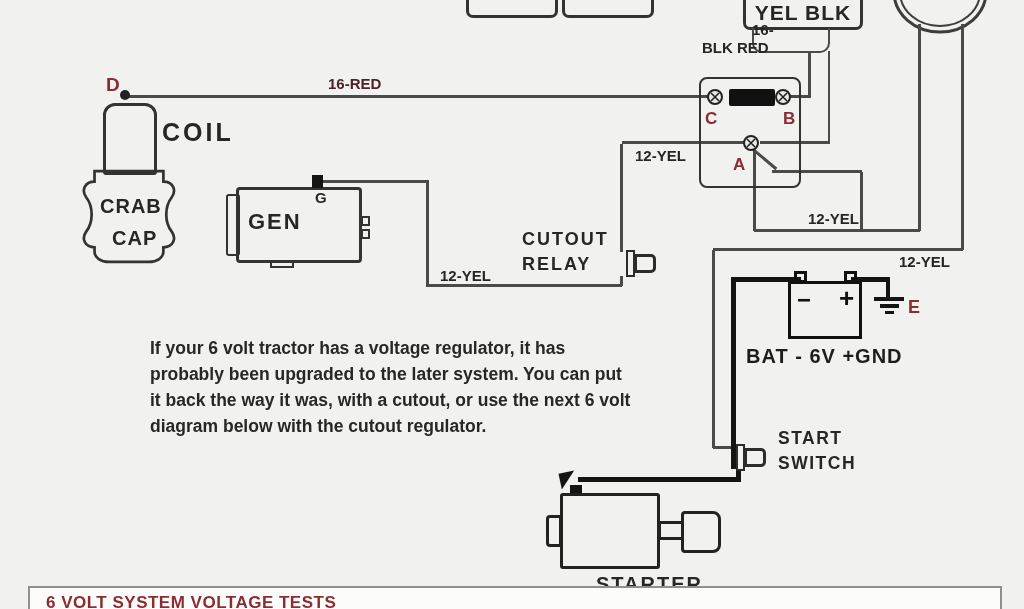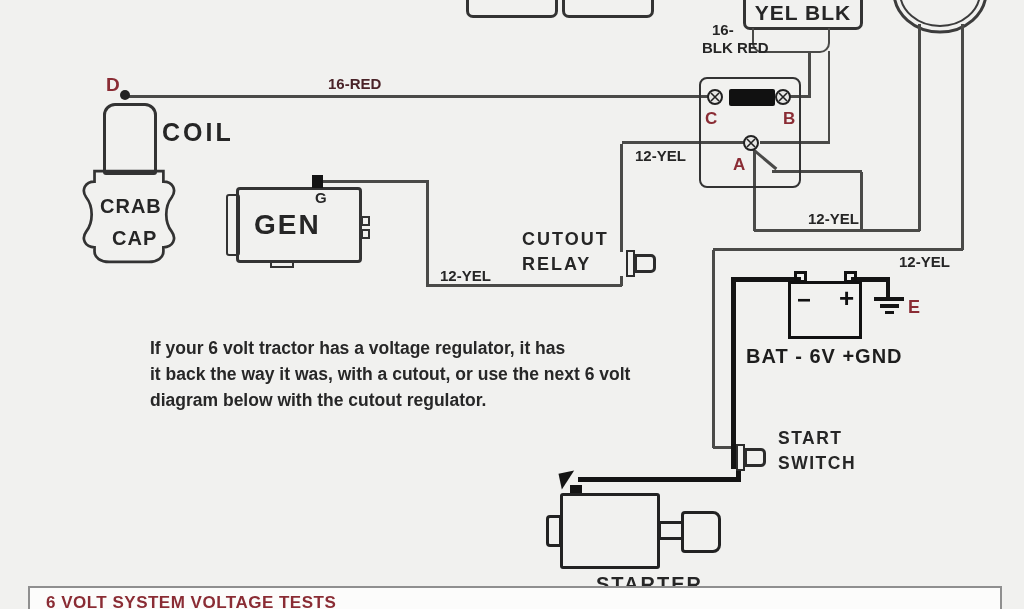--- a/index.html
+++ b/index.html
@@ -94,21 +94,21 @@
   <svg style="left:82px;top:168px;" width="96" height="96" viewBox="0 0 92 92">
     <path d="M12 3 H78 V13 C87 13 91 21 86 28 C79 37 79 52 86 61 C91 68 87 76 78 76 V80 C78 86 72 90 64 90 H26 C18 90 12 86 12 80 V76 C3 76 -1 68 4 61 C11 52 11 37 4 28 C-1 21 3 13 12 13 Z" fill="none" stroke="#333" stroke-width="2.6"></path>
   </svg>
   <div class="lbl" style="left:100px;top:196px;font-size:20px;letter-spacing:1px;">CRAB</div>
   <div class="lbl" style="left:112px;top:228px;font-size:20px;letter-spacing:1px;">CAP</div>
 
   <div class="box" style="left:236px;top:187px;width:126px;height:76px;border-radius:4px;"></div>
   <div class="box" style="left:226px;top:194px;width:14px;height:62px;border-width:2.5px;border-radius:3px;"></div>
   <div class="nub" style="left:312px;top:175px;width:11px;height:13px;"></div>
   <div class="lbl" style="left:315px;top:190px;font-size:15px;">G</div>
-  <div class="lbl" style="left:254px;top:211px;font-size:28px;letter-spacing:2px;">GEN</div>
+  <div class="lbl" style="left:248px;top:211px;font-size:22px;letter-spacing:2px;">GEN</div>
   <div class="box" style="left:361px;top:216px;width:9px;height:10px;border-width:2.5px;"></div>
   <div class="box" style="left:361px;top:229px;width:9px;height:10px;border-width:2.5px;"></div>
   <div class="box" style="left:270px;top:261px;width:24px;height:7px;border-width:2.5px;"></div>
 
   <div class="plugbar" style="left:626px;top:250px;width:9px;height:27px;"></div>
   <div class="plugblock" style="left:634px;top:254px;width:22px;height:19px;"></div>
   <div class="lbl" style="left:522px;top:230px;font-size:18px;letter-spacing:2px;">CUTOUT</div>
   <div class="lbl" style="left:522px;top:255px;font-size:18px;letter-spacing:2px;">RELAY</div>
 
   <div class="box" style="left:699px;top:77px;width:102px;height:111px;border-width:2.5px;border-radius:8px;"></div>
@@ -141,29 +141,30 @@
   <div class="lbl" style="left:778px;top:430px;font-size:17.5px;letter-spacing:1.5px;">START</div>
   <div class="lbl" style="left:778px;top:455px;font-size:17.5px;letter-spacing:1.5px;">SWITCH</div>
 
   <div class="box" style="left:560px;top:493px;width:100px;height:76px;border-color:#222;border-radius:3px;"></div>
   <div class="box" style="left:546px;top:515px;width:16px;height:32px;border-color:#222;border-radius:4px 0 0 4px;"></div>
   <div class="box" style="left:658px;top:521px;width:26px;height:19px;border-color:#222;"></div>
   <div class="box" style="left:681px;top:511px;width:40px;height:42px;border-color:#222;border-radius:4px 8px 8px 4px;"></div>
   <div class="lbl" style="left:558px;top:574px;font-size:20px;letter-spacing:2px;margin-left:38px;">STARTER</div>
 
   <div class="lbl" style="left:328px;top:76px;font-size:15px;color:#4a2328;">16-RED</div>
-  <div class="lbl" style="left:712px;top:22px;font-size:15px;">16-</div>
+  <div class="lbl" style="left:752px;top:22px;font-size:15px;">16-</div>
   <div class="lbl" style="left:702px;top:40px;font-size:15px;">BLK RED</div>
   <div class="lbl" style="left:440px;top:268px;font-size:15px;">12-YEL</div>
   <div class="lbl" style="left:635px;top:148px;font-size:15px;">12-YEL</div>
   <div class="lbl" style="left:808px;top:211px;font-size:15px;">12-YEL</div>
   <div class="lbl" style="left:899px;top:254px;font-size:15px;">12-YEL</div>
 
   <div style="position:absolute;left:150px;top:335px;font-weight:bold;font-size:17.5px;line-height:26px;color:#272727;">
     <div>If your 6 volt tractor has a voltage regulator, it has</div>
+    <div>probably been upgraded to the later system. You can put</div>
     <div>it back the way it was, with a cutout, or use the next 6 volt</div>
     <div>diagram below with the cutout regulator.</div>
   </div>
 
   <div style="position:absolute;left:28px;top:586px;width:974px;height:40px;border:2px solid #8f8f8f;background:#fcfcfb;box-sizing:border-box;">
     <div class="lbl" style="left:16px;top:6px;font-size:17px;letter-spacing:0.5px;color:var(--accent-red);">6 VOLT SYSTEM VOLTAGE TESTS</div>
   </div>
 
 </div>
 

